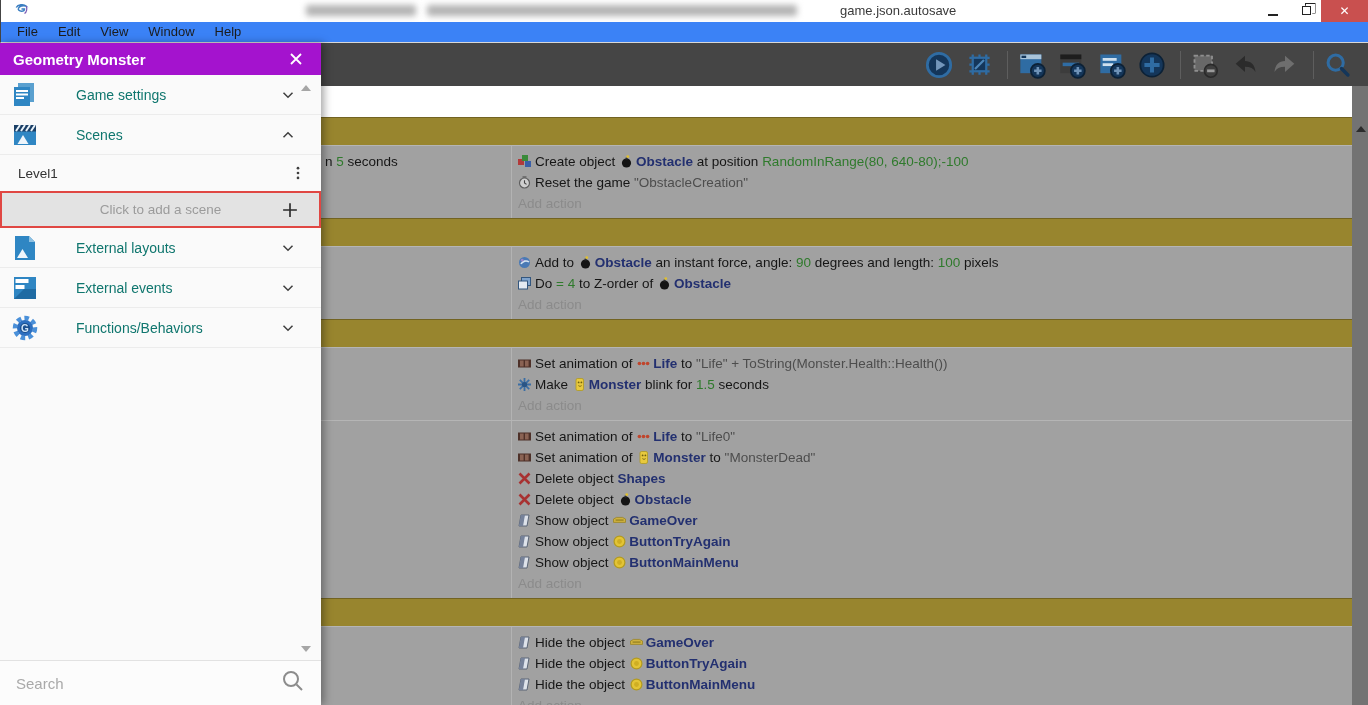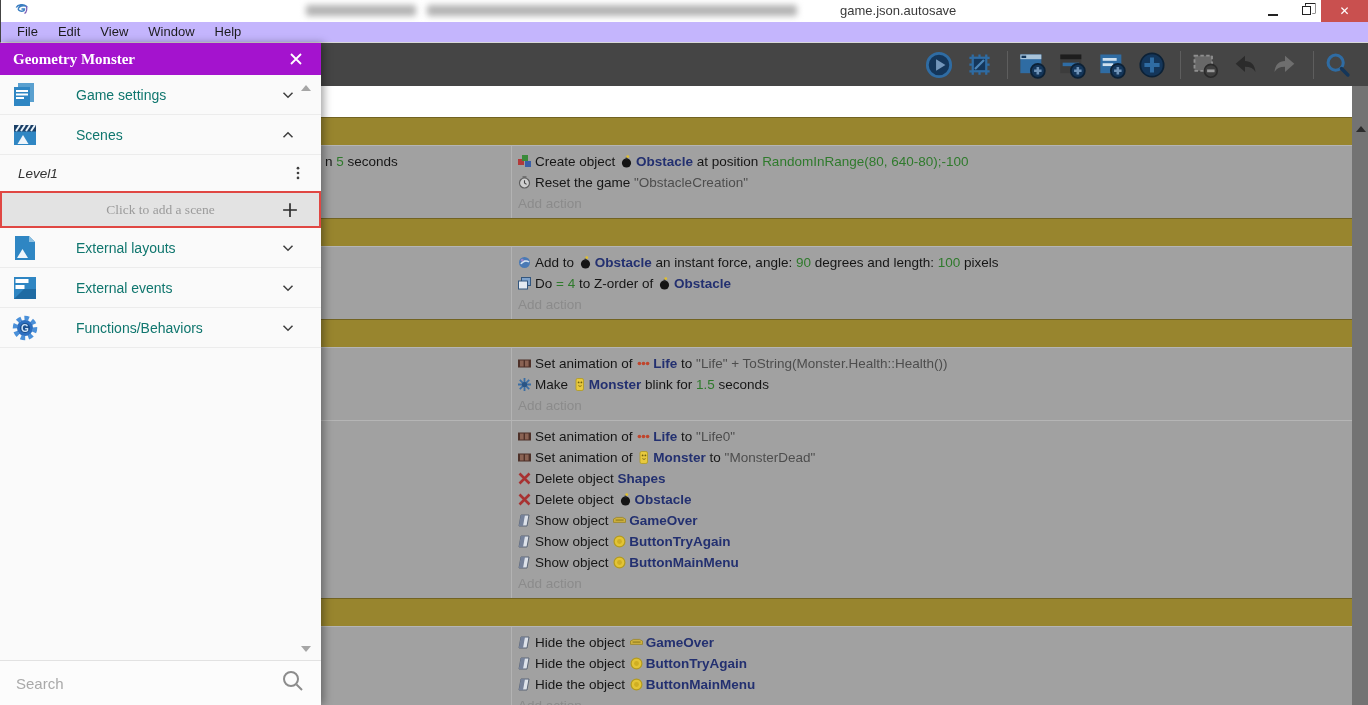--- a/index.html
+++ b/index.html
@@ -14,37 +14,37 @@
   .redact.r2 { left:426px; width:370px; }
   .win-title { position:absolute; left:839px; top:3px; font-size:13px; color:#3a3a3a; }
   .win-controls { position:absolute; right:0; top:0; height:22px; display:flex; }
   .win-btn { width:32px; height:22px; display:flex; align-items:center; justify-content:center; font-size:12px; color:#222; }
   .win-btn.close { width:47px; background:#c9504f; color:#fff; font-size:12px; }
   .glyph-restore { width:9px; height:9px; border:1px solid #222; position:relative; background:#fff; margin-left:2px; margin-bottom:2px; }
   .glyph-restore:before { content:""; position:absolute; left:2px; top:-4px; width:9px; height:9px; border:1px solid #222; border-left-width:1px; background:transparent; clip-path:polygon(0 0,100% 0,100% 100%,70% 100%,70% 30%,0 30%); }
   .glyph-min { width:10px; height:2px; background:#222; margin-top:7px; }
 
   
-  .menubar { position:absolute; left:0; top:22px; width:1368px; height:21px; background:#c4b5fd; border-bottom:1px solid #d8d8d8; border-left:1px solid #444; display:flex; align-items:center; padding-left:6px;text-align:right; }
+  .menubar { position:absolute; left:0; top:22px; width:1368px; height:21px; background:#3b82f6; border-bottom:1px solid #d8d8d8; border-left:1px solid #444; display:flex; align-items:center; padding-left:6px;text-align:right; }
   .menu-item { font-size:13px; color:#1c1c1c; padding:0 10px; height:21px; line-height:20px; }
 
   
   .drawer { position:absolute; left:0; top:43px; width:321px; height:662px; background:#fafafa; z-index:6; box-shadow:3px 0 8px rgba(0,0,0,0.35); display:flex; flex-direction:column; }
-  .drawer-header { height:32px; background:#a413ce; display:flex; align-items:center; padding:0 13px; flex:0 0 auto;font-family:Liberation Serif, serif; }
+  .drawer-header { height:32px; background:#a413ce; display:flex; align-items:center; padding:0 13px; flex:0 0 auto; }
   .drawer-title { color:#fff; font-size:15px; font-weight:bold; flex:1; }
   .drawer-close { width:24px; height:24px; display:flex; align-items:center; justify-content:center; cursor:pointer; }
   .drawer-list { flex:1; position:relative; overflow:hidden; background:#fafafa; }
   .p-row { height:40px; display:flex; align-items:center; padding:0 10px; border-bottom:1px solid #ececec; background:#fafafa; }
   .p-row .sicon { width:30px; height:30px; margin-right:36px; flex:0 0 auto; }
   .p-row .plabel { flex:1; font-size:14px; color:#0f766e; }
   .p-row .chev { width:18px; height:18px; margin-right:14px; }
-  .scene-row { height:36px; display:flex; align-items:center; padding:0 10px 0 18px; background:#fafafa;font-style:italic; }
+  .scene-row { height:36px; display:flex; align-items:center; padding:0 10px 0 18px; background:#fafafa; }
   .scene-label { flex:1; font-size:13.5px; color:#333; }
   .kebab { width:18px; height:18px; margin-right:16px; }
-  .add-row { height:37px; background:#e3e3e3; border:2px solid #e04743; display:flex; align-items:center; justify-content:center; position:relative;font-family:Liberation Serif, serif; }
+  .add-row { height:37px; background:#e3e3e3; border:2px solid #e04743; display:flex; align-items:center; justify-content:center; position:relative; }
   .add-label { font-size:13.5px; color:#9b9b9b; }
   .add-plus { position:absolute; right:14px; top:6px; width:22px; height:22px; }
   .drawer-search { height:45px; flex:0 0 auto; border-top:1px solid #e2e2e2; background:#fcfcfc; display:flex; align-items:center; padding:0 16px; }
   .search-input { border:none; outline:none; background:transparent; flex:1; font-size:15px; color:#333; font-family:"Liberation Sans",sans-serif; }
   .search-input::placeholder { color:#a9a9a9; }
   .tri { width:0; height:0; position:absolute; }
   .tri-up-sb { left:301px; top:10px; border-left:5px solid transparent; border-right:5px solid transparent; border-bottom:6px solid #a6a6a6; }
   .tri-down-sb { left:301px; bottom:8px; border-left:5px solid transparent; border-right:5px solid transparent; border-top:6px solid #a6a6a6; }
 
   

